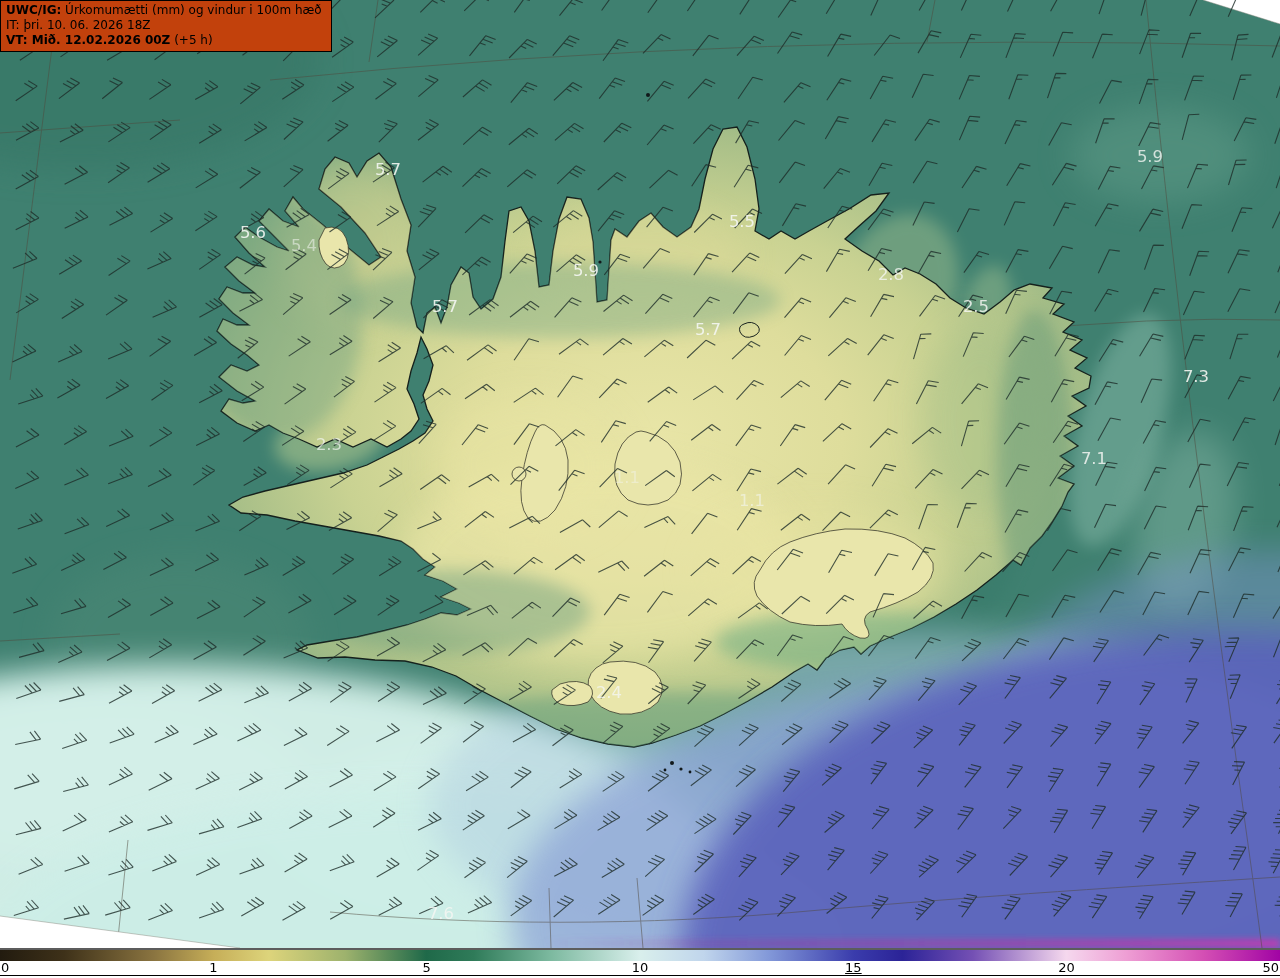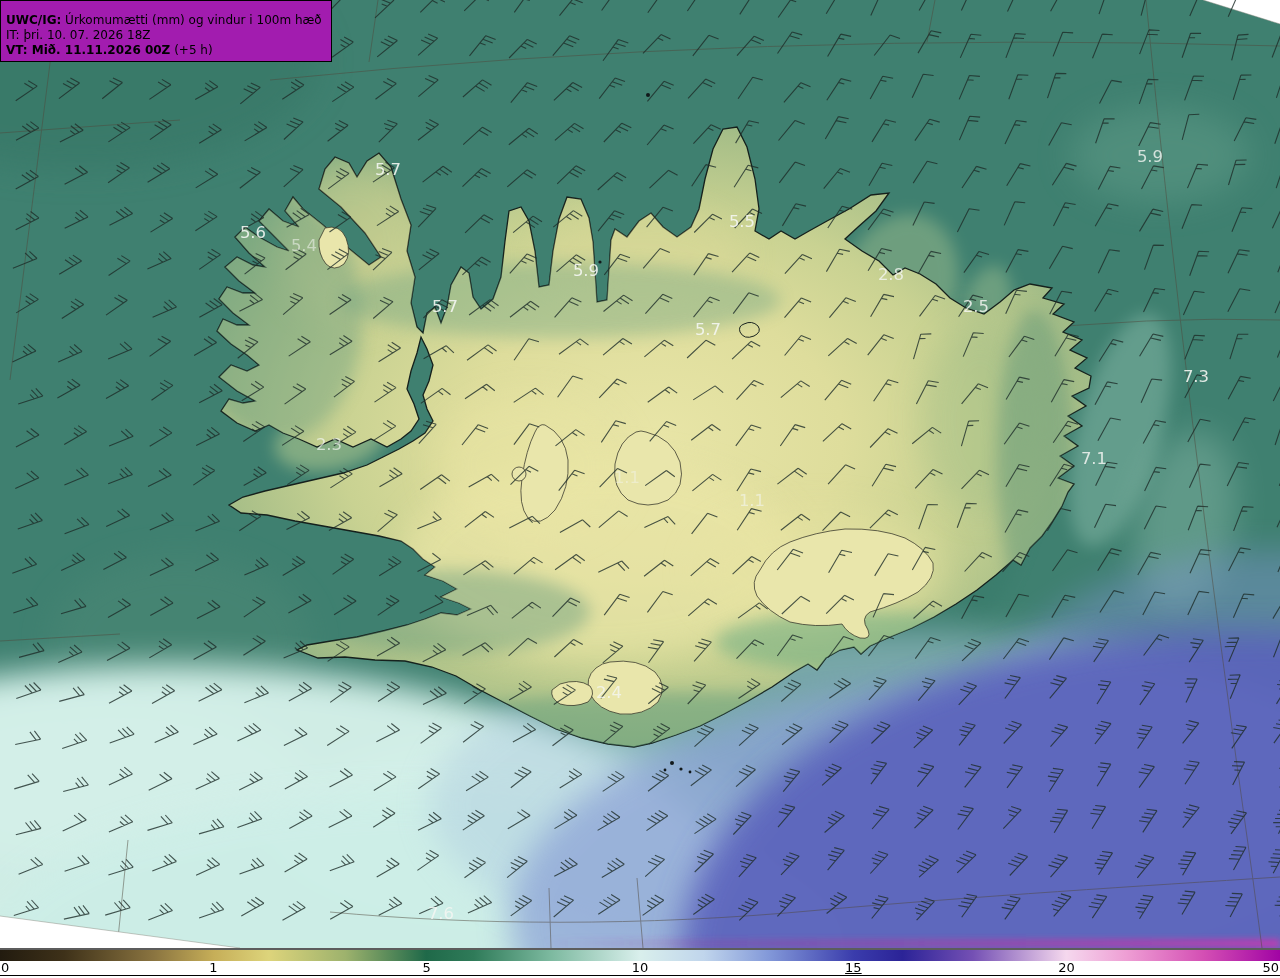--- a/index.html
+++ b/index.html
@@ -1,20 +1,20 @@
 <!DOCTYPE html>
 <html><head>
 <meta charset="utf-8">
 <style>
   html,body{margin:0;padding:0;background:#fff;}
   .stage{position:relative;width:1280px;height:978px;overflow:hidden;
          font-family:"DejaVu Sans","Liberation Sans",sans-serif;background:#fff;}
   .stage svg{position:absolute;top:0;left:0;display:block;}
-  .titlebox{position:absolute;top:0;left:0;background:#a21caf;border:1px solid #000;
-            padding:12px 9px 3px 5px;font-size:12px;line-height:1.3;color:#000;white-space:nowrap;z-index:5;}
+  .titlebox{position:absolute;top:0;left:0;background:#c2410c;border:1px solid #000;
+            padding:2px 9px 3px 5px;font-size:12px;line-height:1.3;color:#000;white-space:nowrap;z-index:5;}
   .titlebox div{height:15px;}
   .titlebox b{font-weight:bold;}
   .colorbar{position:absolute;left:0;top:948px;width:1280px;height:30px;z-index:4;}
   .cb-grad{height:13px;border-top:2px solid #5c5c5c;box-sizing:border-box;}
   .cb-labels{position:relative;height:14px;background:#fff;border-bottom:1px solid #000;
              font-size:13px;line-height:14px;color:#000;}
   .cb-labels span{position:absolute;top:0;transform:translateX(-50%);}
   .cb-labels span.first{left:1px;transform:none;}
   .cb-labels span.last{left:auto !important;right:1px;transform:none;}
   .maplabel{font-size:16.5px;fill:#f4f6f2;}
@@ -161,22 +161,22 @@
         <text x="329" y="450" text-anchor="middle" class="maplabel" fill-opacity="0.7">2.3</text>
         <text x="627" y="483" text-anchor="middle" class="maplabel" fill-opacity="0.45">1.1</text>
         <text x="752" y="506" text-anchor="middle" class="maplabel" fill-opacity="0.6">1.1</text>
         <text x="609" y="698" text-anchor="middle" class="maplabel" fill-opacity="0.8">2.4</text>
         <text x="441" y="919" text-anchor="middle" class="maplabel" fill-opacity="0.85">7.6</text>
       </g>
   </svg>
 
   <div class="titlebox">
     <div><b>UWC/IG:</b><span> Úrkomumætti (mm) og vindur i 100m hæð</span></div>
-    <div><span>IT: þri. 10. 07. 2026 18Z</span></div>
-    <div><b>VT: Mið. 11.11.2026 00Z</b><span> (+5 h)</span></div>
+    <div><span>IT: þri. 10. 06. 2026 18Z</span></div>
+    <div><b>VT: Mið. 12.02.2026 00Z</b><span> (+5 h)</span></div>
   </div>
 
   <div class="colorbar">
     <div class="cb-grad" id="cbGrad" style="background: linear-gradient(to right, rgb(34, 27, 15) 0%, rgb(62, 49, 25) 5%, rgb(138, 116, 64) 12%, rgb(198, 174, 88) 16.7%, rgb(221, 212, 123) 21%, rgb(157, 178, 109) 27%, rgb(31, 105, 73) 33.3%, rgb(47, 123, 89) 37%, rgb(124, 185, 159) 43%, rgb(217, 239, 236) 50%, rgb(192, 213, 236) 55%, rgb(131, 153, 217) 60%, rgb(58, 60, 172) 66.7%, rgb(43, 35, 151) 70.5%, rgb(116, 80, 180) 76%, rgb(245, 216, 238) 83.3%, rgb(238, 158, 212) 88%, rgb(212, 79, 180) 94%, rgb(161, 4, 164) 100%);"></div>
     <div class="cb-labels" id="cbLabels">
         <span class="first">0</span>
         <span style="left: 16.67%;">1</span>
         <span style="left: 33.33%;">5</span>
         <span style="left: 50%;">10</span>
         <span style="left: 66.67%; text-decoration: underline;">15</span>

